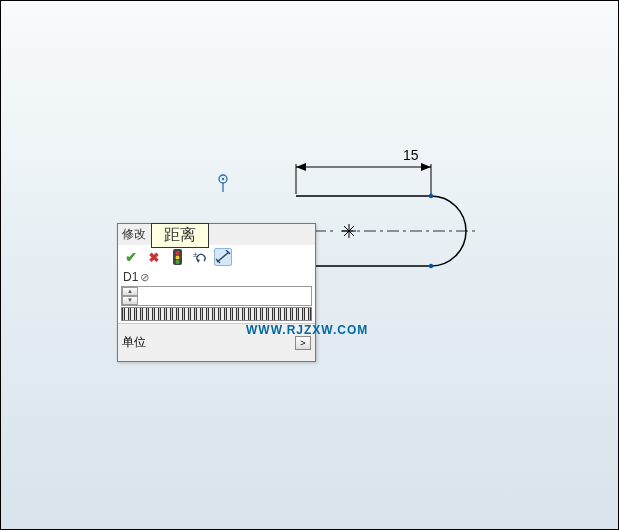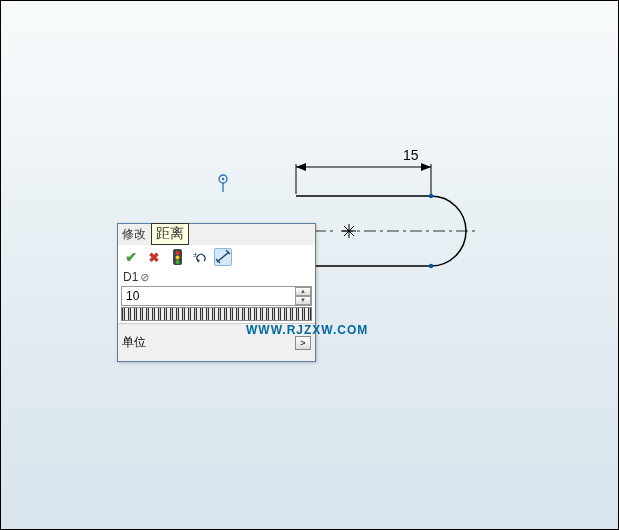--- a/index.html
+++ b/index.html
@@ -80,22 +80,22 @@
     }
     .link-icon {
       font-size: 11px;
       color: #666;
       margin-right: 2px;
     }
     .tooltip {
       position: absolute;
       background: #ffffe1;
       border: 1px solid #333;
-      padding: 1px 4px;
-      font-size: 14px;
+      padding: 1px 12px;
+      font-size: 16px;
       color: #333;
       z-index: 10;
     }
     .value-row {
       display: flex;
       align-items: center;
       background: #fff;
       border: 1px solid #999;
       margin: 1px 3px;
     }
@@ -238,21 +238,20 @@
         <line x1="11" y1="0" x2="15" y2="4" stroke="#246" stroke-width="1.2"></line>
       </svg>
     </div>
   </div>
   <div class="edit-row">
     <span class="edit-prefix">D1</span>
     <span class="link-icon">⊘</span>
     <div class="tooltip" style="left:33px; top:-1px;">距离</div>
   </div>
   <div class="value-row">
-    <input class="value-input" type="text" value="10" style="">
     <div class="spin-btns">
       <div class="spin-up">▲</div>
       <div class="spin-down">▼</div>
     </div>
   </div>
   <div class="ruler"></div>
   <div class="unit-row">
     <span>单位</span>
     <div class="unit-btn">&gt;</div>
   </div>

